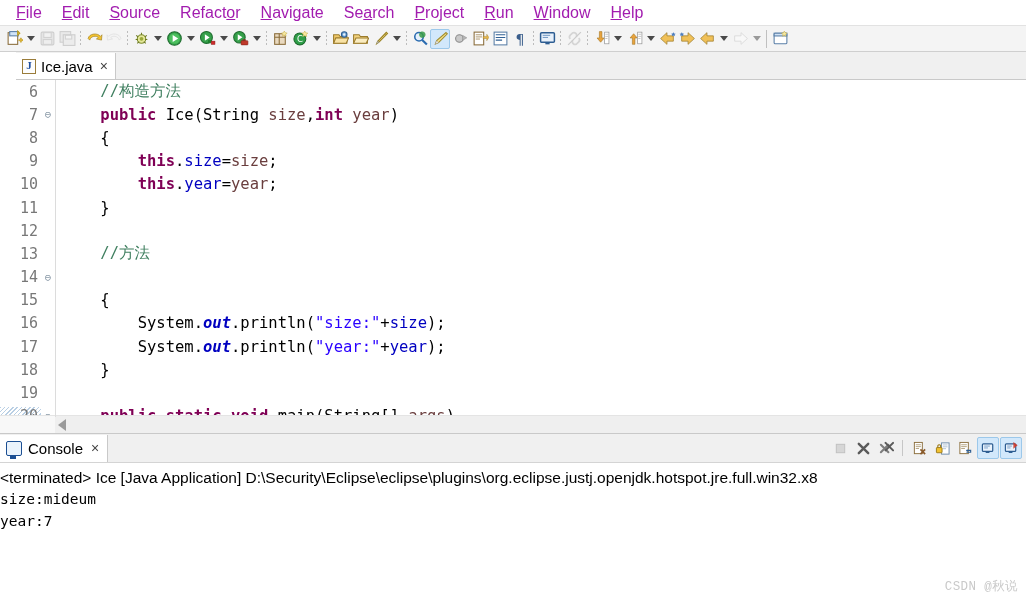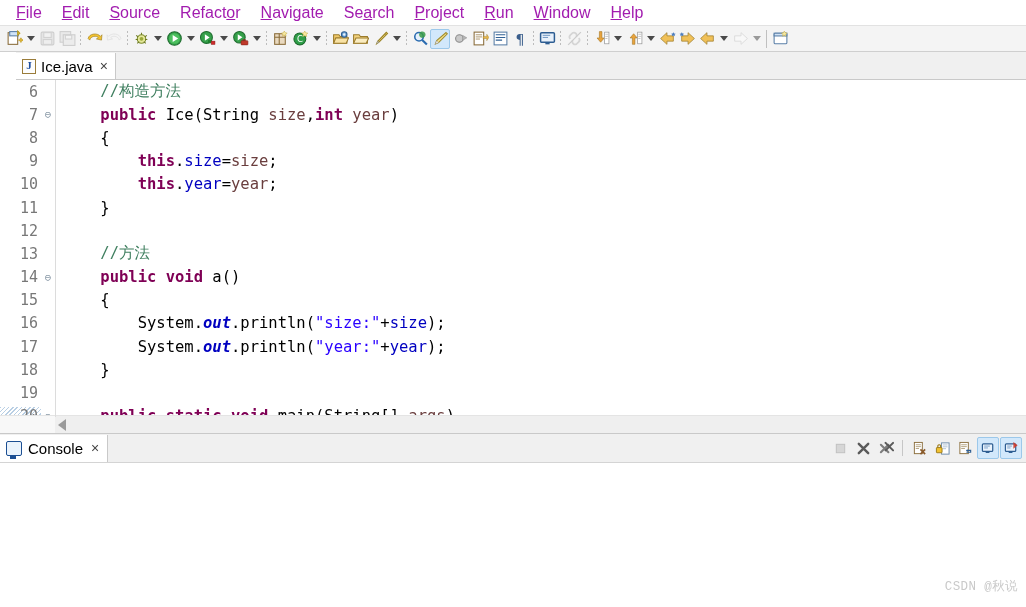--- a/index.html
+++ b/index.html
@@ -581,21 +581,21 @@
     <div class="vrule"></div>
     <div id="code-lines">
         <div class="code-line"><span class="gutter">6</span><span class="fold"></span><span class="code-txt">    <span class="cmt">//构造方法</span></span></div>
         <div class="code-line"><span class="gutter">7</span><span class="fold">⊖</span><span class="code-txt">    <span class="kw">public</span> Ice(String <span class="par">size</span>,<span class="kw">int</span> <span class="par">year</span>)</span></div>
         <div class="code-line"><span class="gutter">8</span><span class="fold"></span><span class="code-txt">    {</span></div>
         <div class="code-line"><span class="gutter">9</span><span class="fold"></span><span class="code-txt">        <span class="kw">this</span>.<span class="fld">size</span>=<span class="par">size</span>;</span></div>
         <div class="code-line"><span class="gutter">10</span><span class="fold"></span><span class="code-txt">        <span class="kw">this</span>.<span class="fld">year</span>=<span class="par">year</span>;</span></div>
         <div class="code-line"><span class="gutter">11</span><span class="fold"></span><span class="code-txt">    }</span></div>
         <div class="code-line"><span class="gutter">12</span><span class="fold"></span><span class="code-txt"></span></div>
         <div class="code-line"><span class="gutter">13</span><span class="fold"></span><span class="code-txt">    <span class="cmt">//方法</span></span></div>
-        <div class="code-line"><span class="gutter">14</span><span class="fold">⊖</span><span class="code-txt">    <span class="kw">public</span> <span class="kw">void</span> a()</span></div>
+        <div class="code-line"><span class="gutter">14</span><span class="fold">⊖</span></div>
         <div class="code-line"><span class="gutter">15</span><span class="fold"></span><span class="code-txt">    {</span></div>
         <div class="code-line"><span class="gutter">16</span><span class="fold"></span><span class="code-txt">        System.<span class="sfld">out</span>.println(<span class="str">"size:"</span>+<span class="fld">size</span>);</span></div>
         <div class="code-line"><span class="gutter">17</span><span class="fold"></span><span class="code-txt">        System.<span class="sfld">out</span>.println(<span class="str">"year:"</span>+<span class="fld">year</span>);</span></div>
         <div class="code-line"><span class="gutter">18</span><span class="fold"></span><span class="code-txt">    }</span></div>
         <div class="code-line"><span class="gutter">19</span><span class="fold"></span><span class="code-txt"></span></div>
         <div class="code-line"><span class="gutter cur">20</span><span class="fold">⊖</span><span class="code-txt">    <span class="kw">public</span> <span class="kw">static</span> <span class="kw">void</span> main(String[] <span class="par">args</span>)</span></div>
       </div>
   </div>
 
   <div id="ed-hscroll">
@@ -663,15 +663,22 @@
           <svg width="15" height="15" viewBox="0 0 16 16">
             <rect x="1.5" y="3" width="11" height="8" rx="1" fill="#eaf3fc" stroke="#2d5d92" stroke-width="1.3"></rect>
             <rect x="5" y="11" width="4" height="1.8" fill="#2d5d92"></rect>
             <path d="M3.4 5.4 h5 M3.4 7.4 h3.5" stroke="#6a93c0" stroke-width=".9"></path>
             <path d="M10 1 l4.5 3.6 -4.5 3.6z" fill="#cf3a2a" opacity=".9"></path>
           </svg>
         </span>
       </div>
   </div>
 
+  <div id="console-body">
+    <div class="console-head">&lt;terminated&gt; Ice [Java Application] D:\Security\Eclipse\eclipse\plugins\org.eclipse.justj.openjdk.hotspot.jre.full.win32.x8</div>
+    <div id="console-out-lines">
+        <div class="console-out">size:mideum</div>
+        <div class="console-out">year:7</div>
+      </div>
+  </div>
 
   <div id="watermark">CSDN @秋说</div>
 </div>
 
 </body></html>

